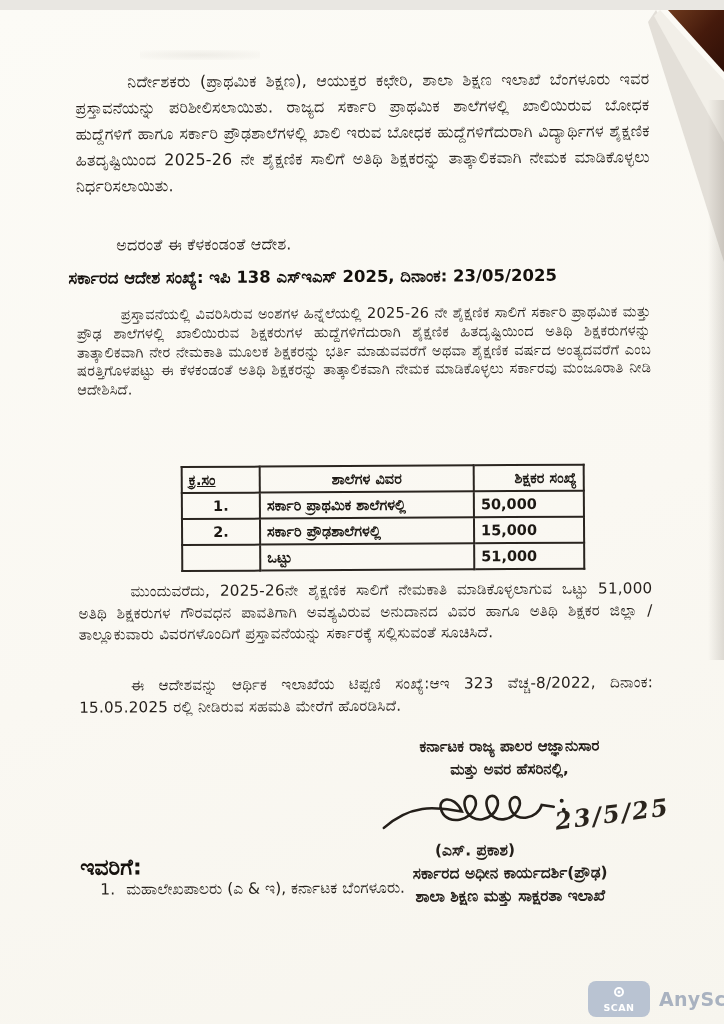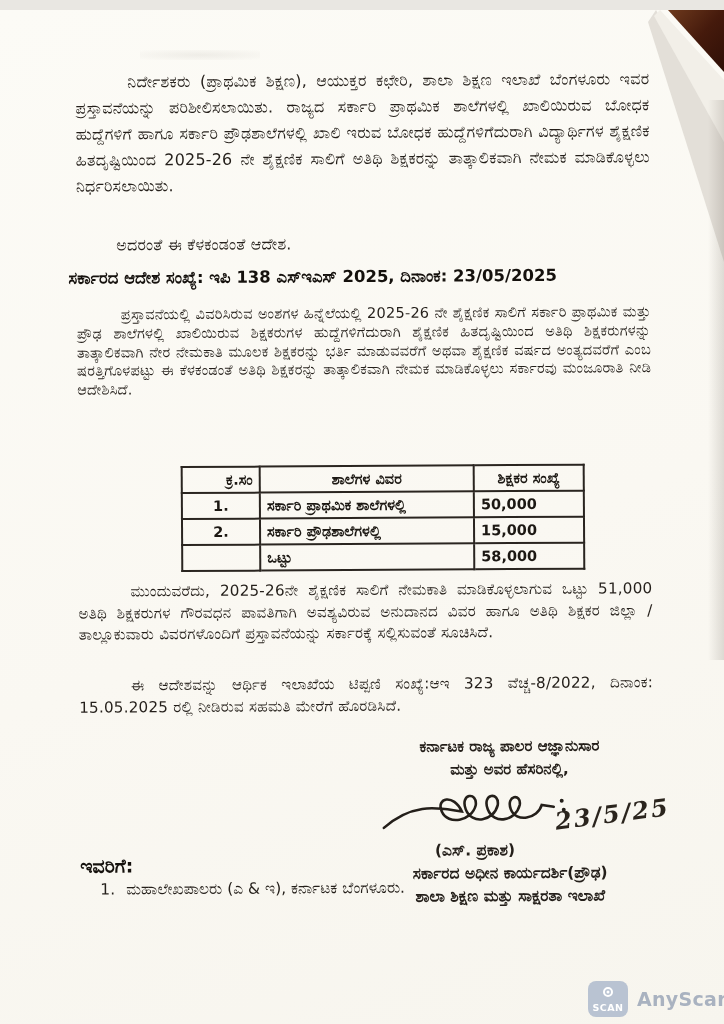--- a/index.html
+++ b/index.html
@@ -35,44 +35,44 @@
     font-size:14.5px;
   }
   table.schools td,table.schools th{
     border:2px solid #2a2520;
     padding:1px 6px;
     height:22px;
     font-weight:bold;
     color:#1c1813;
     white-space:nowrap;
   }
-  th.c1{width:64px;text-align:right;}
+  th.c1{width:64px;text-align:left;text-decoration:underline;}
   th.c2{width:200px;text-align:center;}
-  th.c3{width:96px;text-align:center;}
+  th.c3{width:96px;text-align:right;}
   td.num{text-align:center;font-weight:bold;}
   td.val{text-align:left;}
 
   .sig{
     position:absolute;left:352px;top:726px;width:312px;
     text-align:center;font-size:15px;line-height:23px;font-weight:600;color:#241f1a;
   }
   .sig-row{position:relative;height:58px;}
   .scribble{position:absolute;left:28px;top:2px;}
   .hand-date{
     position:absolute;right:-4px;top:22px;
     font-family:"DejaVu Serif","Liberation Serif",serif;
     font-style:italic;font-size:24px;font-weight:bold;color:#2a241d;
     transform:rotate(-7deg);letter-spacing:2px;
   }
   .sig-name{font-weight:bold;text-align:center;margin-right:70px;font-size:15.5px;}
   .sig-desig,.sig-dept{font-weight:600;font-size:15.5px;}
 
   .to-label{
     position:absolute;left:78px;top:843px;
-    font-size:19px;font-weight:bold;color:#15110d;
+    font-size:22px;font-weight:bold;color:#15110d;
   }
   .dist-item{
     position:absolute;left:98px;top:869px;width:520px;
     font-size:15.5px;font-weight:500;color:#241f1a;
   }
   .dist-num{display:inline-block;width:26px;}
 
   .corner-fold{position:absolute;top:0;right:0;width:96px;height:260px;}
   .edge-shadow{
     position:absolute;top:90px;right:0;width:16px;height:560px;
@@ -81,21 +81,21 @@
   .smudge{
     position:absolute;left:140px;top:40px;width:120px;height:10px;
     background:radial-gradient(ellipse at center,rgba(120,110,100,0.10),rgba(120,110,100,0));
   }
 
   .watermark{
     position:absolute;left:588px;top:971px;
     display:flex;align-items:center;gap:9px;
   }
   .wm-icon{
-    position:relative;width:40px;height:36px;border-radius:8px;
+    position:relative;width:62px;height:36px;border-radius:8px;
     background:#b9c3d2;
   }
   .wm-lens{
     position:absolute;left:50%;top:6px;transform:translateX(-50%);
     width:10px;height:10px;border-radius:50%;border:2px solid #ffffff;
     box-sizing:border-box;
   }
   .wm-lens::after{
     content:"";position:absolute;left:50%;top:50%;transform:translate(-50%,-50%);
     width:3px;height:3px;border-radius:50%;background:#ffffff;
@@ -149,21 +149,21 @@
           <td class="val">50,000</td>
         </tr>
         <tr>
           <td class="num">2.</td>
           <td class="val">ಸರ್ಕಾರಿ ಪ್ರೌಢಶಾಲೆಗಳಲ್ಲಿ</td>
           <td class="val">15,000</td>
         </tr>
         <tr>
           <td class="num"></td>
           <td class="val">ಒಟ್ಟು</td>
-          <td class="val">58,000</td>
+          <td class="val">51,000</td>
         </tr>
       </tbody>
     </table>
 
     <div class="para p4">ಮುಂದುವರೆದು, 2025-26ನೇ ಶೈಕ್ಷಣಿಕ ಸಾಲಿಗೆ ನೇಮಕಾತಿ ಮಾಡಿಕೊಳ್ಳಲಾಗುವ ಒಟ್ಟು 51,000 ಅತಿಥಿ ಶಿಕ್ಷಕರುಗಳ ಗೌರವಧನ ಪಾವತಿಗಾಗಿ ಅವಶ್ಯವಿರುವ ಅನುದಾನದ ವಿವರ ಹಾಗೂ ಅತಿಥಿ ಶಿಕ್ಷಕರ ಜಿಲ್ಲಾ / ತಾಲ್ಲೂಕುವಾರು ವಿವರಗಳೊಂದಿಗೆ ಪ್ರಸ್ತಾವನೆಯನ್ನು ಸರ್ಕಾರಕ್ಕೆ ಸಲ್ಲಿಸುವಂತೆ ಸೂಚಿಸಿದೆ.</div>
 
     <div class="para p5">ಈ ಆದೇಶವನ್ನು ಆರ್ಥಿಕ ಇಲಾಖೆಯ ಟಿಪ್ಪಣಿ ಸಂಖ್ಯೆ:ಆಇ 323 ವೆಚ್ಚ-8/2022, ದಿನಾಂಕ: 15.05.2025 ರಲ್ಲಿ ನೀಡಿರುವ ಸಹಮತಿ ಮೇರೆಗೆ ಹೊರಡಿಸಿದೆ.</div>
 
     <div class="sig">
       <div>ಕರ್ನಾಟಕ ರಾಜ್ಯ ಪಾಲರ ಆಜ್ಞಾನುಸಾರ</div>

